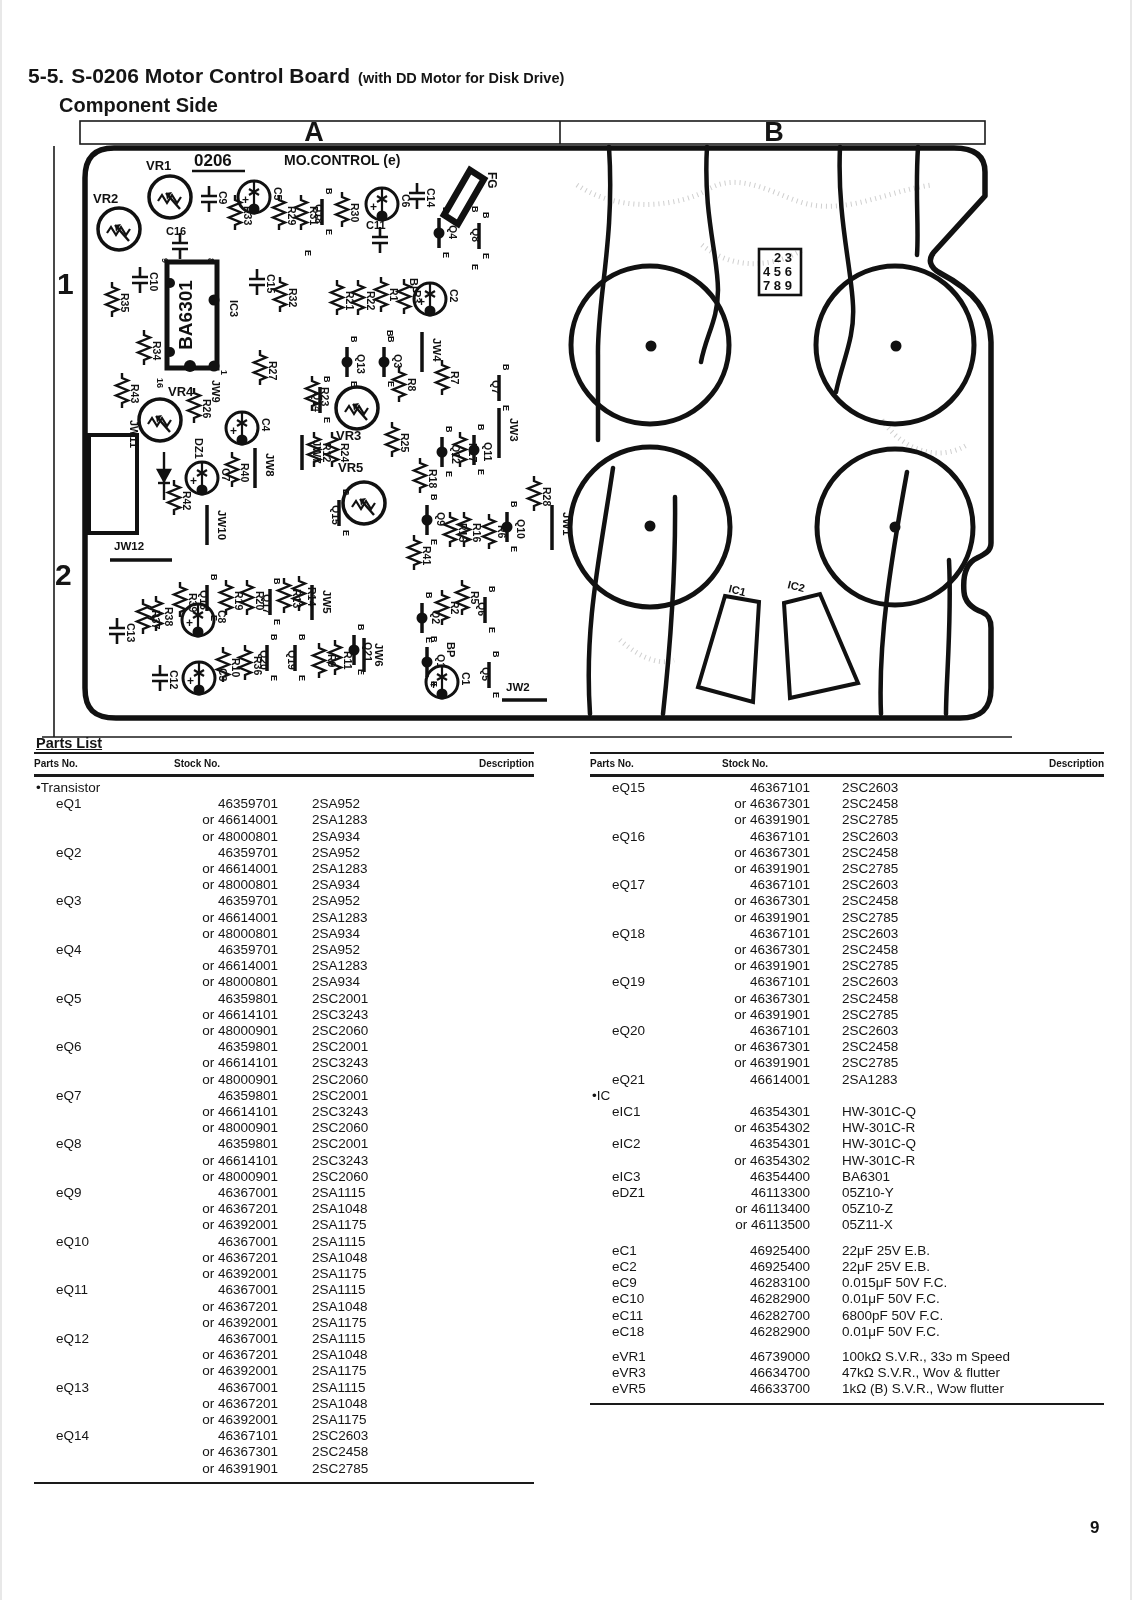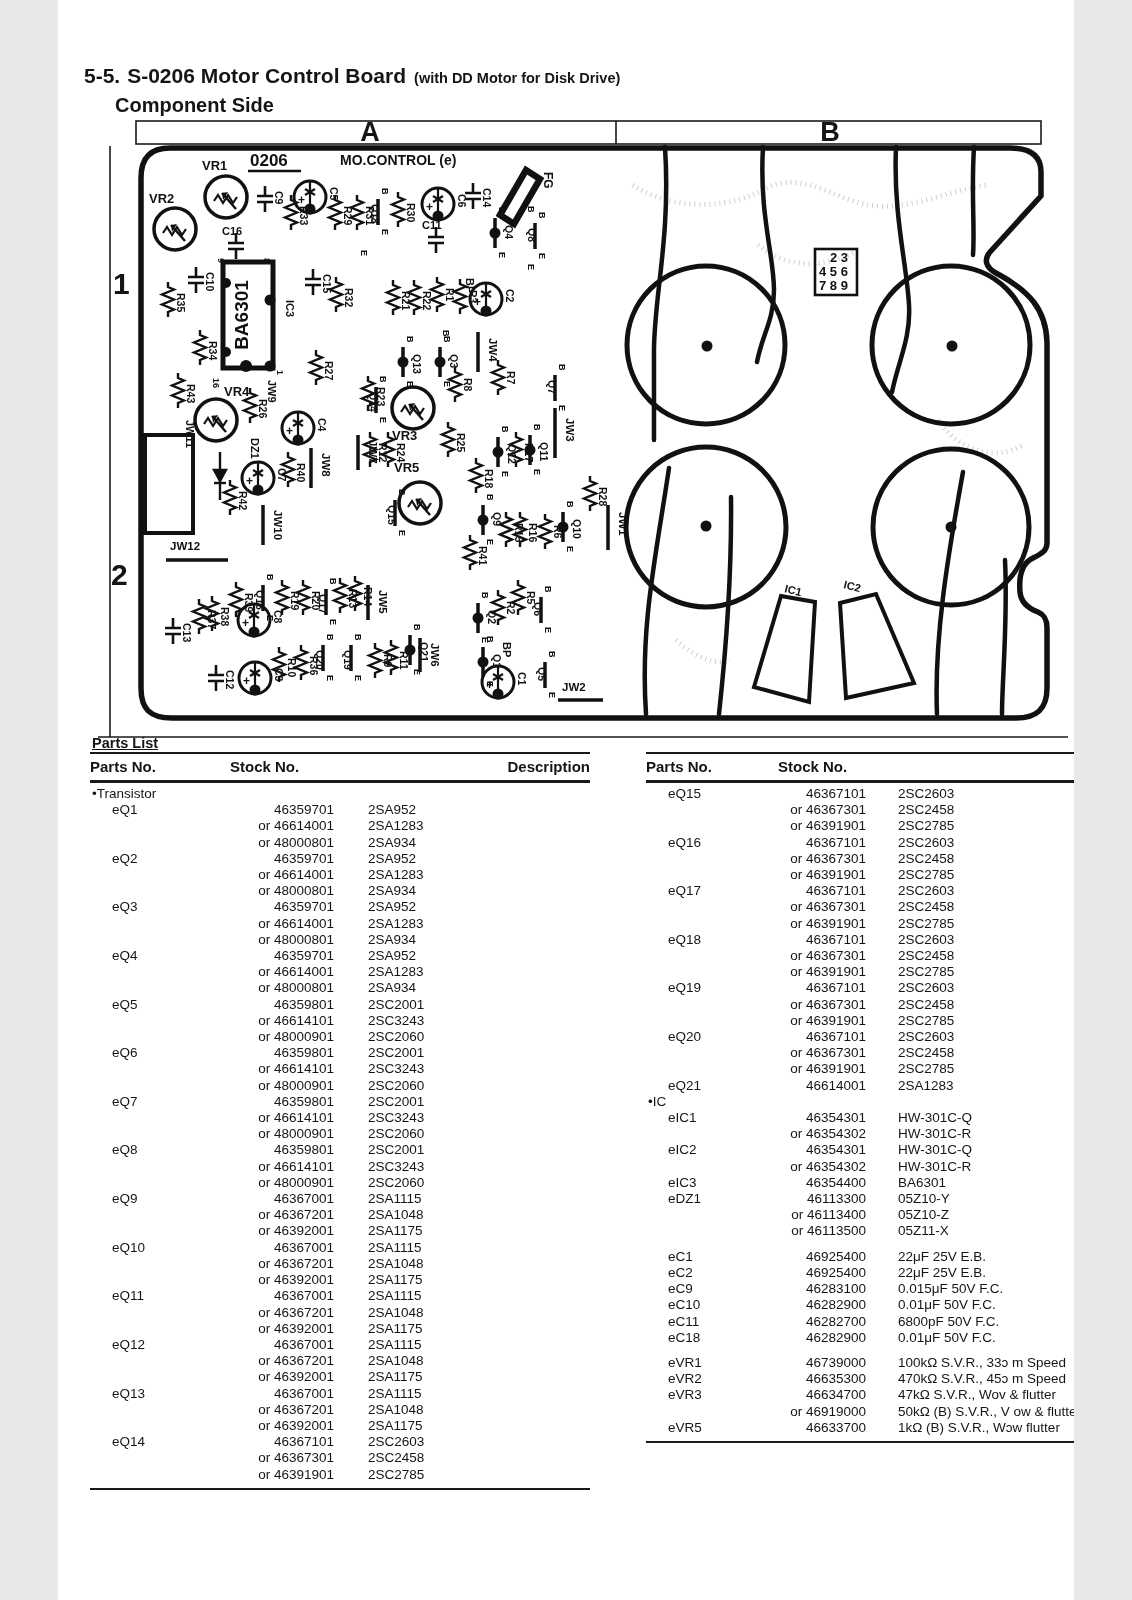--- a/index.html
+++ b/index.html
@@ -1,31 +1,31 @@
 <!DOCTYPE html>
 <html><head>
 <meta charset="utf-8">
 <style>
   html,body{margin:0;padding:0;background:#e8e8e8;}
-  .page{position:relative;width:1016px;height:1600px;background:#ffffff;color:#151515;
+  .page{position:relative;width:1128px;height:1600px;background:#ffffff;color:#151515;
         font-family:"Liberation Sans",sans-serif;overflow:hidden;margin:0 auto;}
   .title-row{position:absolute;left:26px;top:64px;white-space:nowrap;}
   .t-sec{font-size:21px;font-weight:bold;margin-right:7px;}
   .t-name{font-size:21px;font-weight:bold;}
   .t-qual{font-size:14.5px;font-weight:bold;margin-left:8px;}
   .t-sub{position:absolute;left:57px;top:94px;font-size:20px;font-weight:bold;}
   #board-svg{position:absolute;left:30px;top:110px;}
   
   .plist{position:absolute;left:32px;top:735px;width:1072px;text-decoration:underline;}
   .plist-heading{font-size:14.5px;font-weight:bold;margin-left:2px;}
   .pcol{position:absolute;top:17px;}
   .pcol-left{left:0;width:500px;--c1:120px;--c2:138px;--sp:14px;--dp:20px;}
   .pcol-right{left:556px;width:514px;--c1:112px;--c2:130px;--sp:22px;--dp:10px;}
   .phead{border-top:2px solid #1a1a1a;border-bottom:3px solid #1a1a1a;padding:4px 0 5px;
-         font-weight:bold;font-size:15px;display:grid;grid-template-columns:var(--c1) var(--c2) 1fr;}
+         font-weight:bold;font-size:10px;display:grid;grid-template-columns:var(--c1) var(--c2) 1fr;}
   .phead .pc1{padding-left:20px;}
   .phead .pc2{padding-left:var(--dp);text-align:right;}
   .pbody{border-bottom:2.5px solid #1a1a1a;padding:3px 0 5px;}
   .prow{display:grid;grid-template-columns:var(--c1) var(--c2) 1fr;font-size:13.5px;line-height:16.2px;}
   .psection{display:block;padding-left:2px;}
   .ppart{padding-left:22px;}
   .pstock{text-align:right;padding-right:var(--sp);white-space:pre;}
   .pdesc{padding-left:var(--dp);white-space:pre;}
   .pgap{height:9px;}
   .pageno{position:absolute;left:1088px;top:1518px;font-size:17px;font-weight:bold;}
@@ -817,35 +817,25 @@
             <span class="pc pstock">46282900</span>
             <span class="pc pdesc">0.01μF 50V F.C.</span>
           </div>
           <div class="pgap"></div>
           <div class="prow">
             <span class="pc ppart">eVR1</span>
             <span class="pc pstock">46739000</span>
             <span class="pc pdesc">100kΩ S.V.R., 33ɔ m Speed</span>
           </div>
           <div class="prow">
-            <span class="pc ppart">eVR2</span>
-            <span class="pc pstock">46635300</span>
-            <span class="pc pdesc">470kΩ S.V.R., 45ɔ m Speed</span>
-          </div>
-          <div class="prow">
             <span class="pc ppart">eVR3</span>
             <span class="pc pstock">46634700</span>
             <span class="pc pdesc">47kΩ S.V.R., Wov &amp; flutter</span>
           </div>
           <div class="prow">
-            <span class="pc ppart"></span>
-            <span class="pc pstock">or 46919000</span>
-            <span class="pc pdesc">50kΩ (B) S.V.R., V ow &amp; flutter</span>
-          </div>
-          <div class="prow">
             <span class="pc ppart">eVR5</span>
             <span class="pc pstock">46633700</span>
             <span class="pc pdesc">1kΩ (B) S.V.R., Wɔw flutter</span>
           </div>
         </div>
       </div>
   </div>
 
   <div class="pageno">9</div>
 </div>

